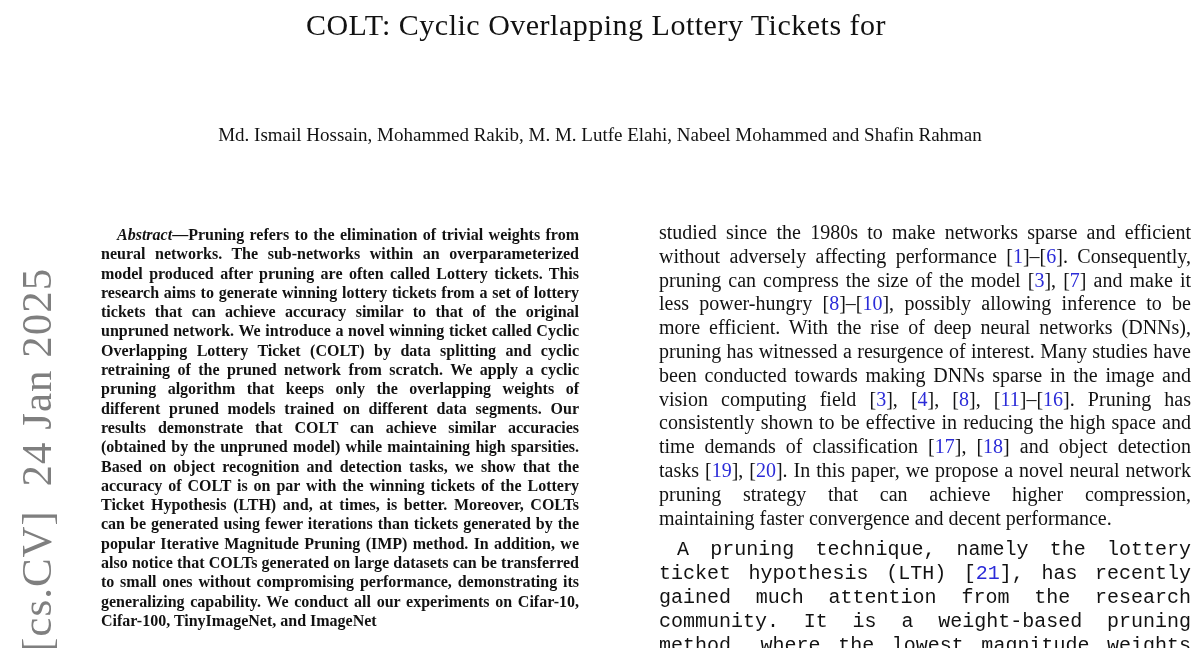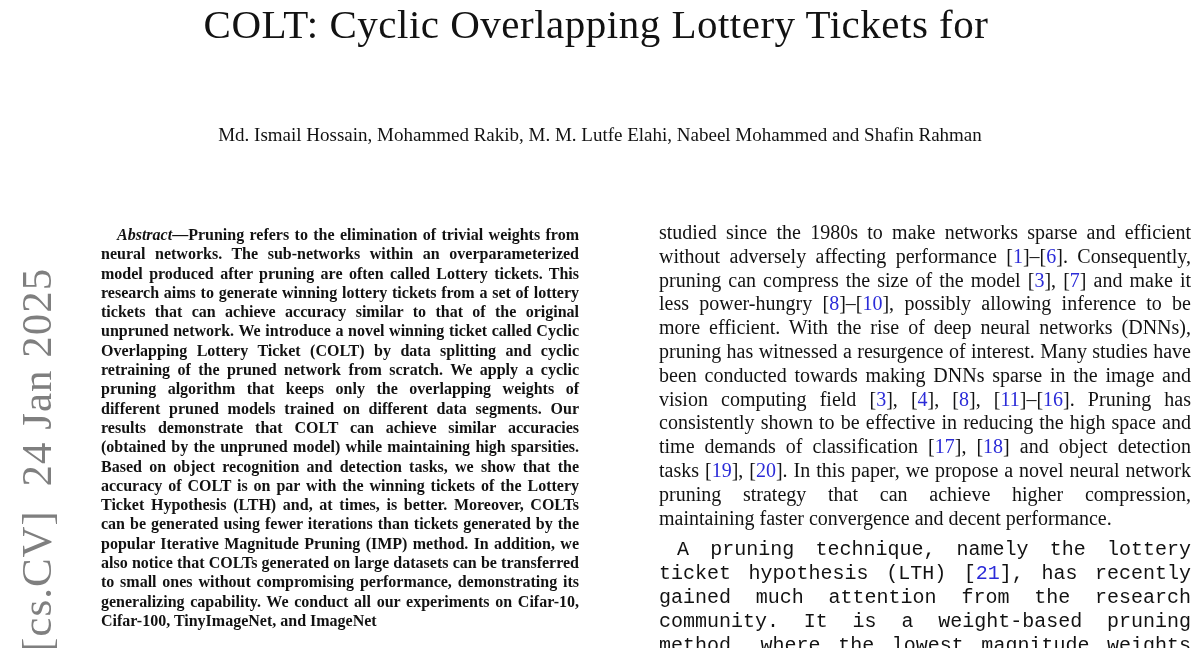--- a/index.html
+++ b/index.html
@@ -23,21 +23,21 @@
     letter-spacing: 1px;
     white-space: pre;
     color: var(--stamp-color, #7f7f7f);
   }
 
   
   .titles {
     position: absolute;
     top: 0; left: 0; width: 1192px;
     text-align: center;
-    font-size: 41px;
+    font-size: 30px;
     line-height: 49px;
     letter-spacing: 0.5px;
     color: var(--text-color, #121212);
   }
 
   .authors {
     position: absolute;
     top: 123px; left: 0; width: 1200px;
     text-align: center;
     font-size: 19px;

